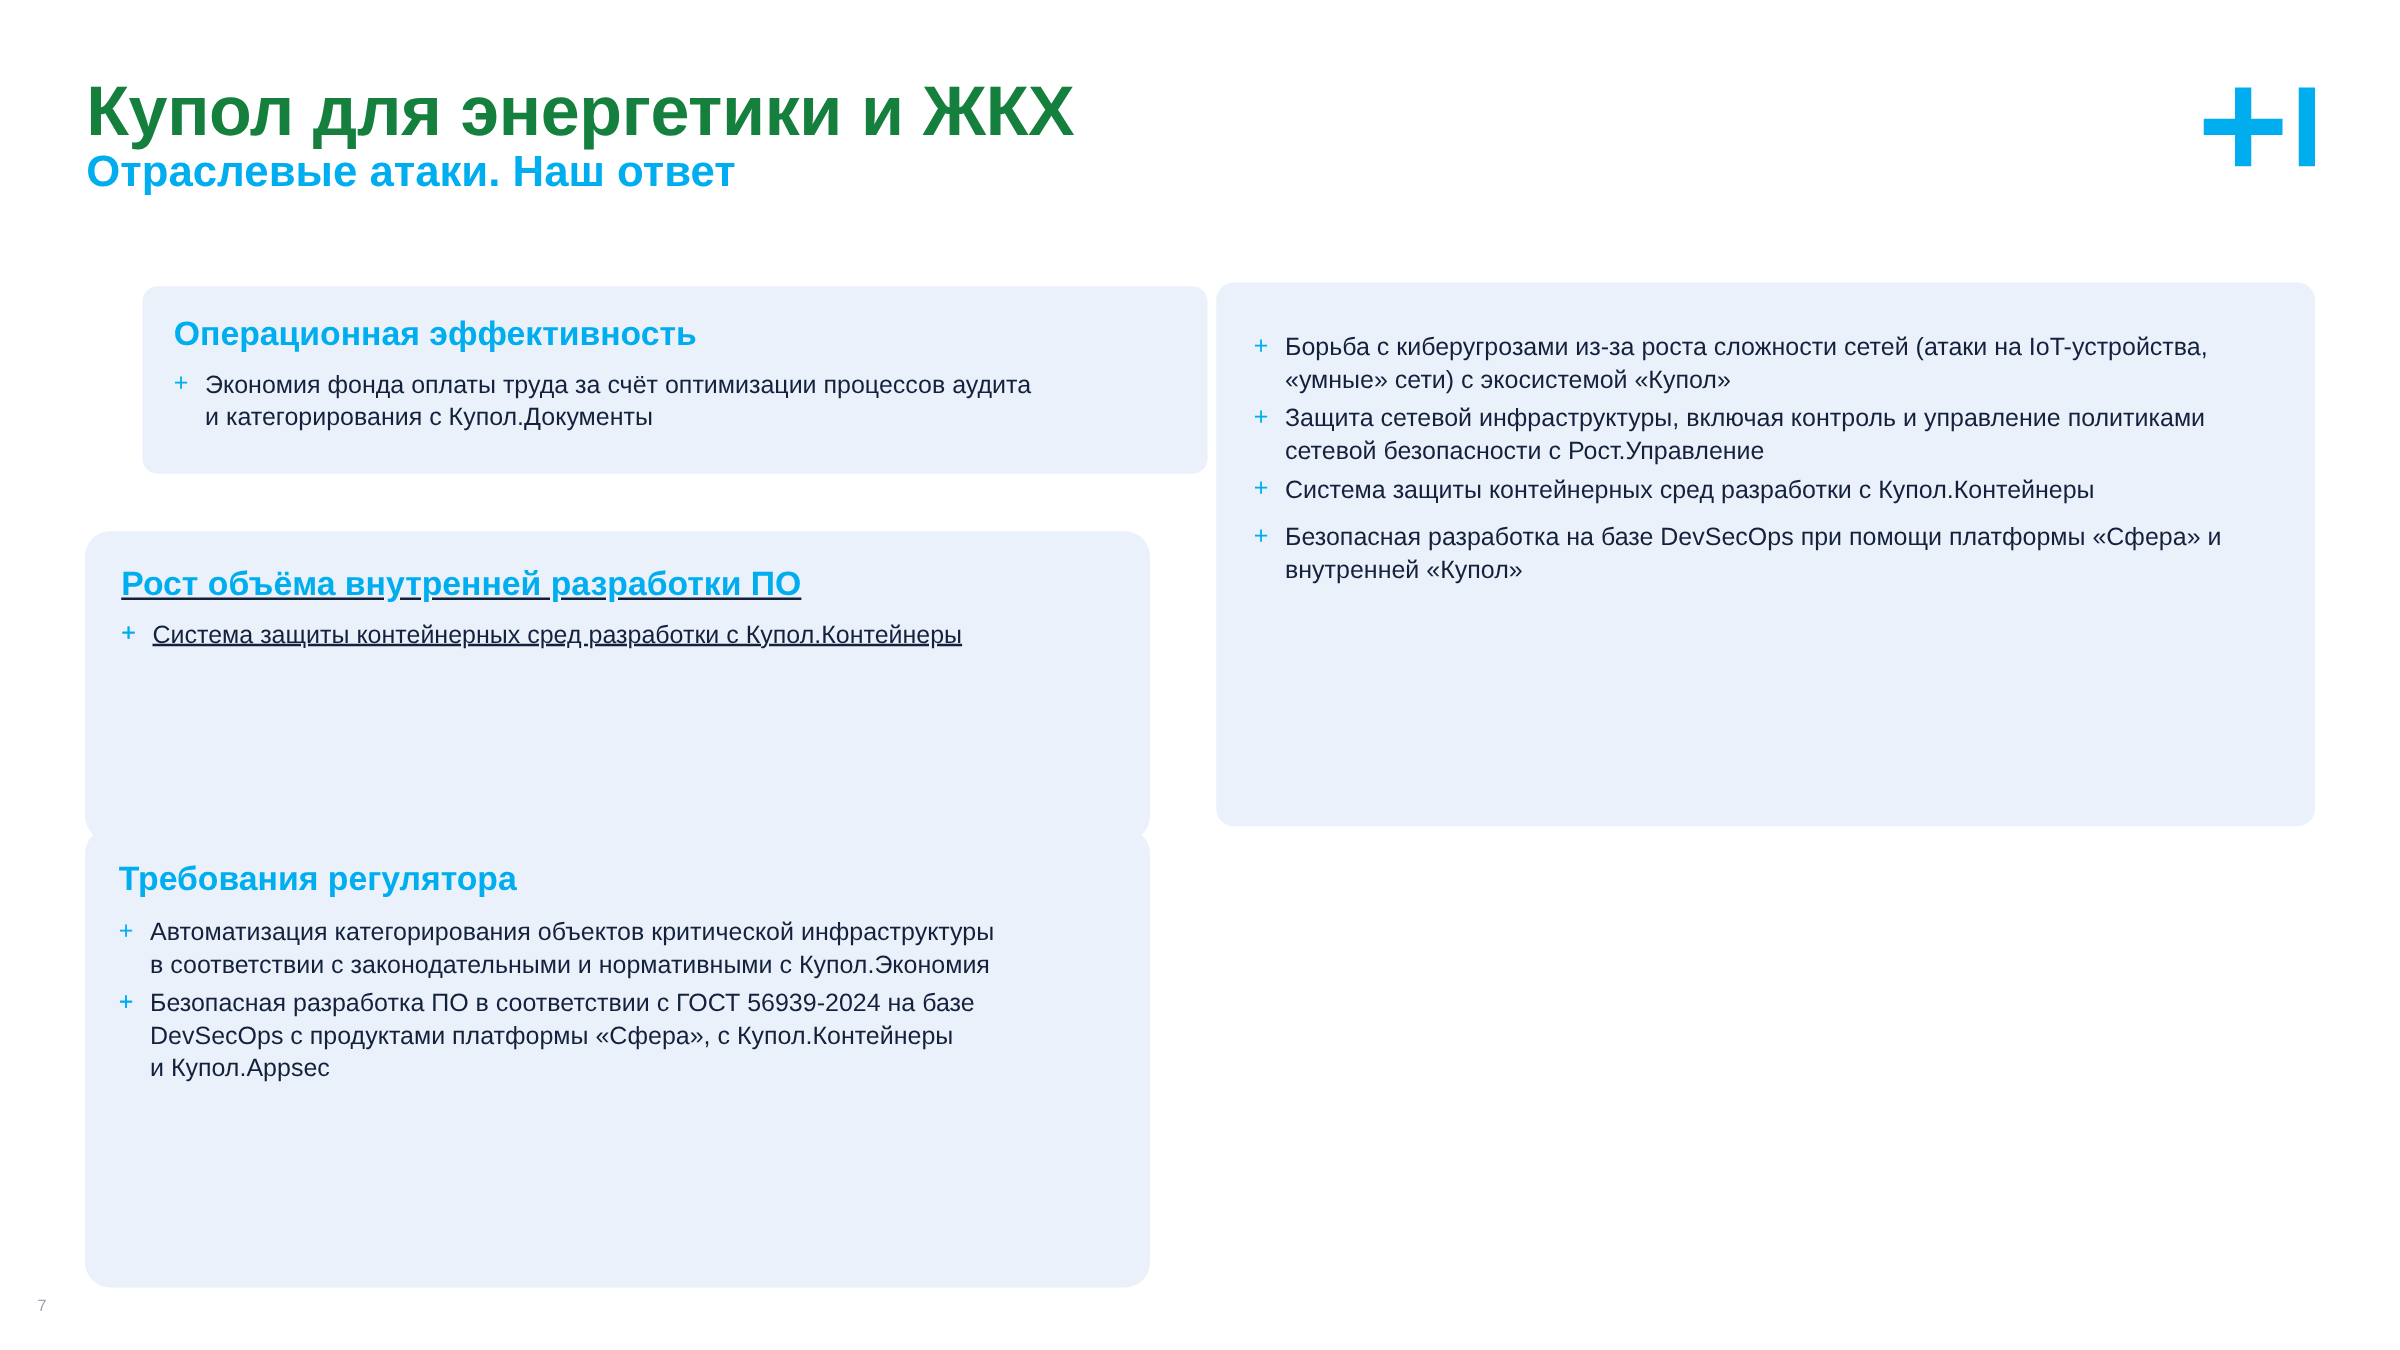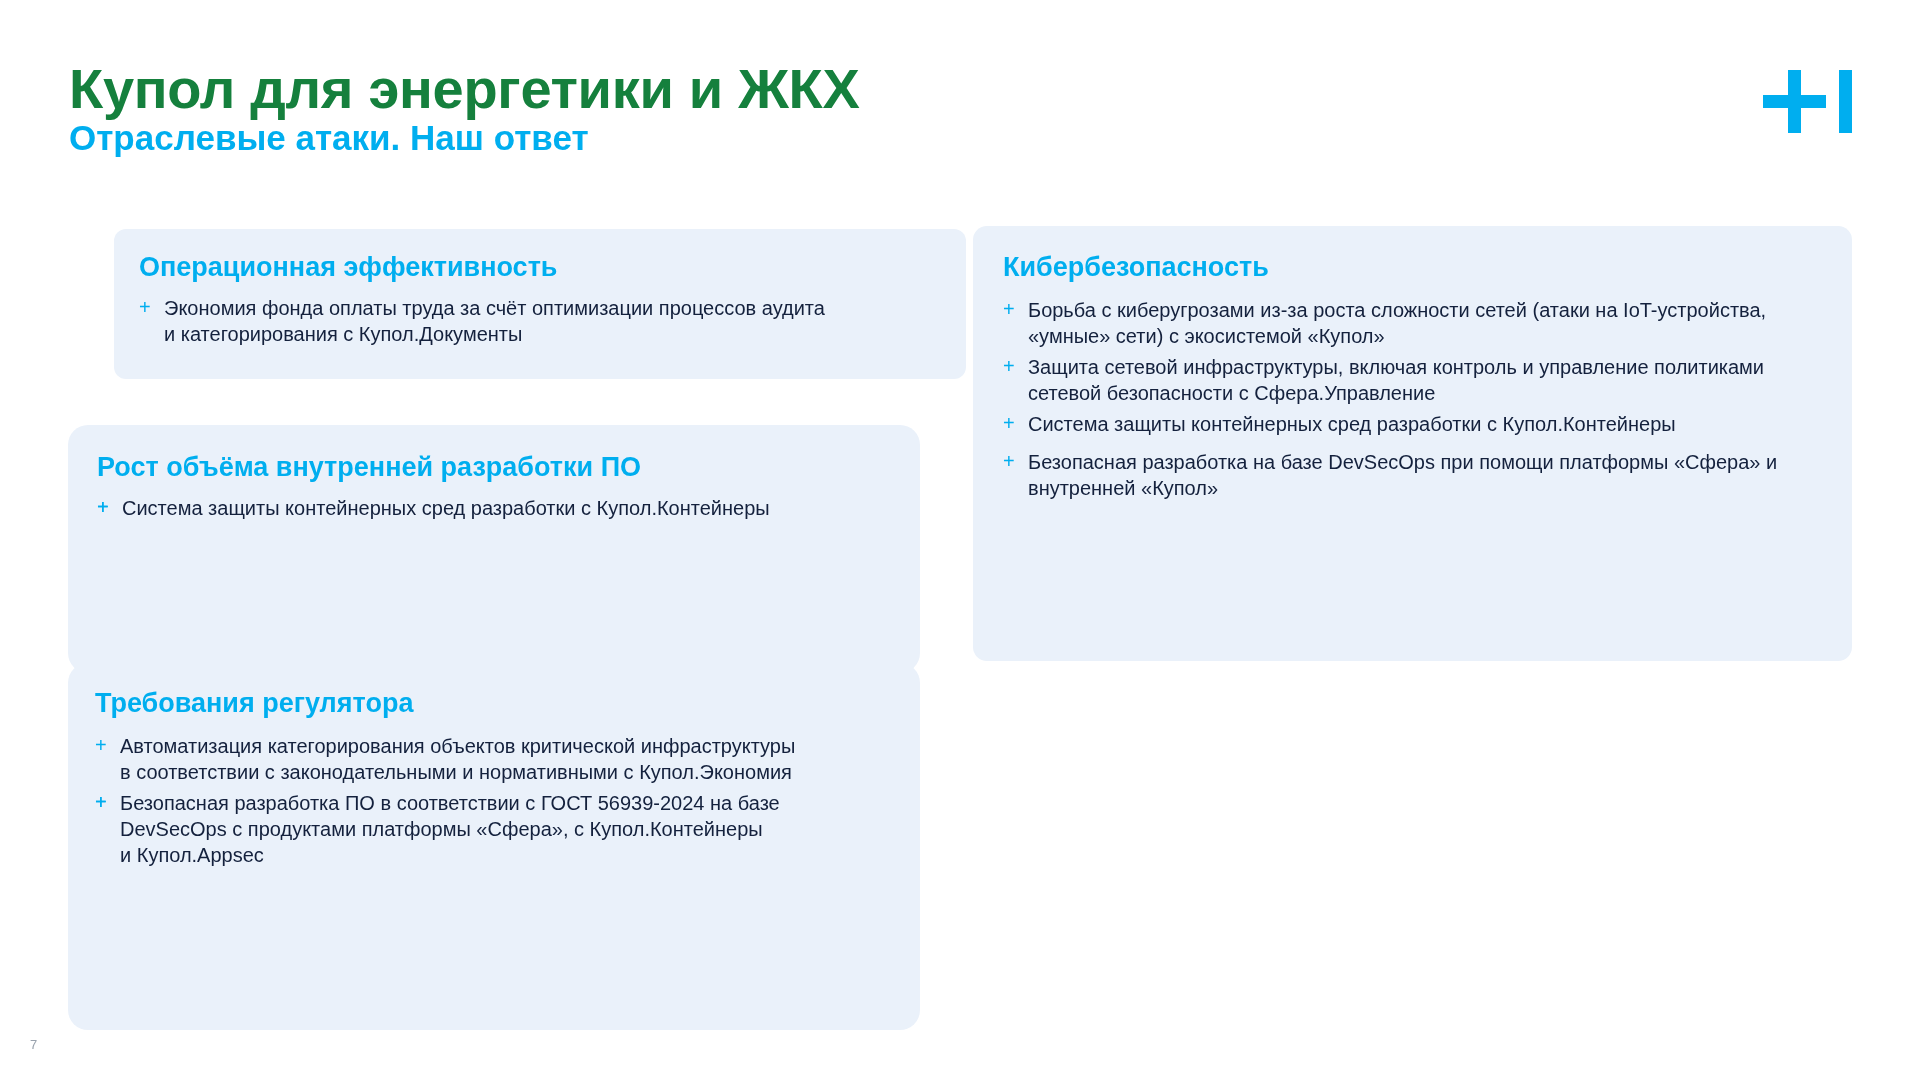--- a/index.html
+++ b/index.html
@@ -39,21 +39,21 @@
     margin-bottom: 5px; white-space: pre-line;
   }
   .card li .plus {
     position: absolute; left: 0; top: 0; color: #00AEEF;
     font-size: 20px; line-height: 24px; font-weight: normal;
   }
   .card li.gap { margin-top: 12px; }
 
   #card-ops { left: 68px; top: 229px; width: 852px; height: 150px; padding: 22px 0 0 25px; border-radius: 12px; margin-left: 46px; }
   #card-ops ul { margin-top: 12px; }
-  #card-dev { left: 68px; top: 425px; width: 852px; height: 248px; padding: 26px 0 0 29px; border-radius: 20px; }
+  #card-dev { left: 68px; top: 425px; width: 852px; height: 248px; padding: 26px 0 0 29px; border-radius: 20px; text-decoration: underline; }
   #card-dev ul { margin-top: 12px; }
   #card-reg { left: 68px; top: 663px; width: 852px; height: 367px; padding: 24px 0 0 27px; border-radius: 20px; }
   #card-reg ul { margin-top: 14px; }
   #card-cyber { left: 973px; top: 226px; width: 879px; height: 435px; padding: 25px 0 0 30px; border-radius: 14px; }
   #card-cyber ul { margin-top: 14px; }
 
   .page-num {
     position: absolute; left: 30px; top: 1037px;
     font-size: 13px; color: #9AA3AE;
   }
@@ -92,25 +92,24 @@
     <li><span class="plus">+</span><span>Автоматизация категорирования объектов критической инфраструктуры
 в соответствии с законодательными и нормативными с Купол.Экономия</span></li>
     <li><span class="plus">+</span></li>
     <li><span class="plus">+</span><span>Безопасная разработка ПО в соответствии с ГОСТ 56939-2024 на базе
 DevSecOps с продуктами платформы «Сфера», с Купол.Контейнеры
 и Купол.Appsec</span></li>
   </ul>
 </div>
 
 <div class="card" id="card-cyber">
-  <h2>Кибербезопасность</h2>
   <ul>
     <li><span class="plus">+</span><span>Борьба с киберугрозами из-за роста сложности сетей (атаки на IoT-устройства,
 «умные» сети) с экосистемой «Купол»</span></li>
     <li><span class="plus">+</span><span>Защита сетевой инфраструктуры, включая контроль и управление политиками
-сетевой безопасности с Сфера.Управление</span></li>
+сетевой безопасности с Рост.Управление</span></li>
     <li><span class="plus">+</span><span>Система защиты контейнерных сред разработки с Купол.Контейнеры</span></li>
     <li class="gap"><span class="plus">+</span><span>Безопасная разработка на базе DevSecOps при помощи платформы «Сфера» и
 внутренней «Купол»</span></li>
   </ul>
 </div>
 
 <div class="page-num">7</div>
 
 </body></html>

